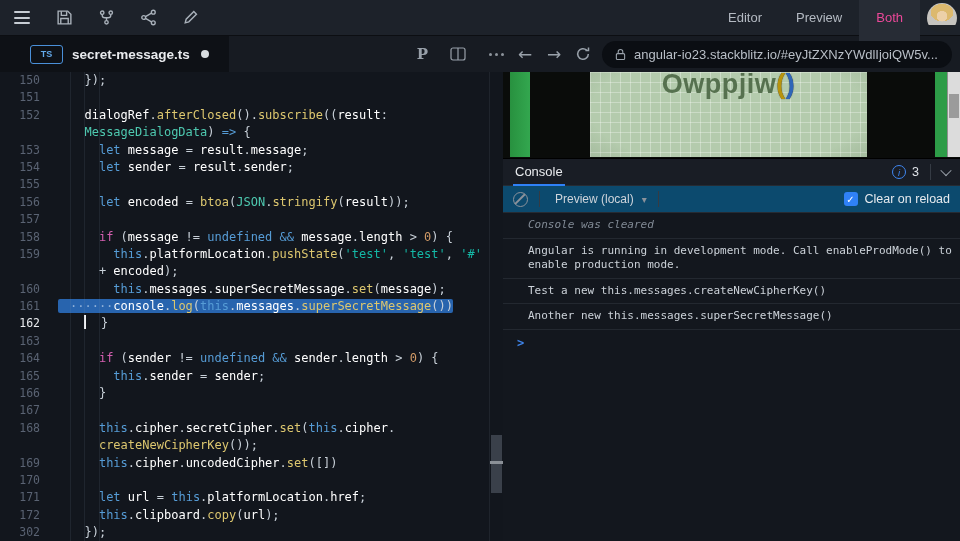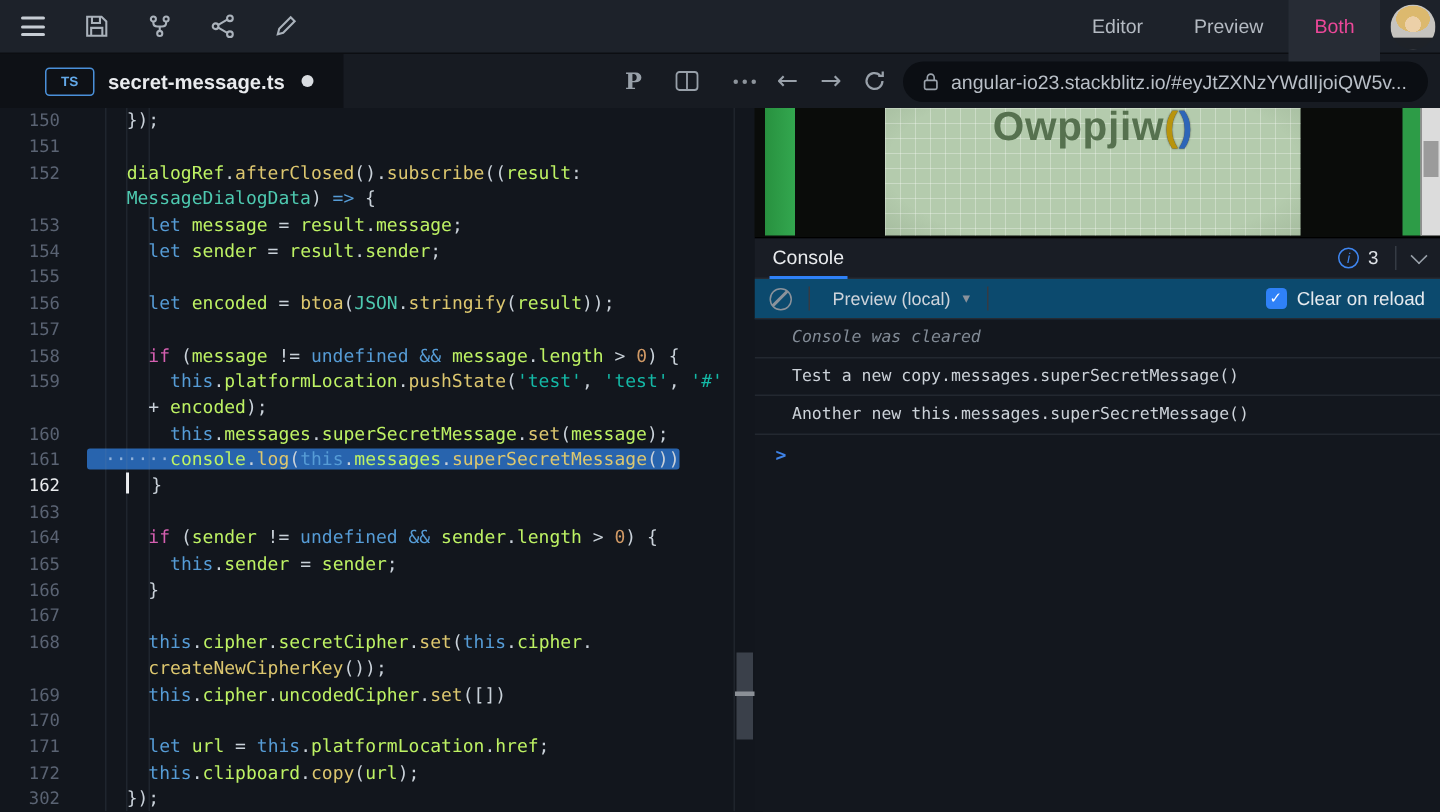--- a/index.html
+++ b/index.html
@@ -47,21 +47,21 @@
 
   
   .editor { width:489px; position:relative; background:#12161d; overflow:hidden; }
   .guide { position:absolute; top:0; bottom:0; width:1px; background:rgba(125,140,165,0.13); }
   .crow { display:flex; height:17.4px; line-height:17.4px; white-space:pre;
     font-family:"DejaVu Sans Mono", monospace; font-size:12px; }
   .lnum { flex:0 0 40px; text-align:right; color:#5a6373; font-size:11.5px; }
   .lnum.active { color:#e9ebee; }
   .ctext { padding-left:30px; color:#c9d1d9; }
   .tk-p { color:#c9d1d9; } .tk-b { color:#569cd6; } .tk-k { color:#d45fb0; }
-  .tk-v { color:#bef264; } .tk-y { color:#ddc76f; } .tk-t { color:#4ec9b0; }
+  .tk-v { color:#ffffff; } .tk-y { color:#ddc76f; } .tk-t { color:#4ec9b0; }
   .tk-s { color:#14b8a6; } .tk-o { color:#d19a66; } .tk-ws { color:#8fb0d8; }
   .sel { background:#2864ae; margin-left:-12px; padding-left:12px; border-radius:2px; }
   .caret { display:inline-block; width:0; border-left:2px solid #f0f2f4; height:14px; vertical-align:-2px; }
 
   
   .divider { width:14px; background:#12161d; border-left:1px solid #1f242c; position:relative; cursor:col-resize; }
   .ed-thumb { position:absolute; left:1px; right:1px; top:363px; height:58px; background:#3a404a; }
   .ed-grip  { position:absolute; left:0; right:0; top:389px; height:3px; background:#8b9097; }
 
   
@@ -274,21 +274,22 @@
           <span class="caret-down">▾</span>
         </span>
         <span class="vsep"></span>
         <span class="c-spacer"></span>
         <span class="checkbox">✓</span>
         <span class="cb-label">Clear on reload</span>
       </div>
       <div class="c-messages">
         <div>
             <div class="c-row muted">Console was cleared</div>
-            <div class="c-row">Test a new copy.messages.superSecretMessage()</div>
+            <div class="c-row">Angular is running in development mode. Call enableProdMode() to enable production mode.</div>
+            <div class="c-row">Test a new this.messages.createNewCipherKey()</div>
             <div class="c-row">Another new this.messages.superSecretMessage()</div>
           </div>
         <div class="c-prompt"><span>&gt;</span></div>
       </div>
     </div>
 
   </div>
 </div>
 
 </body></html>

